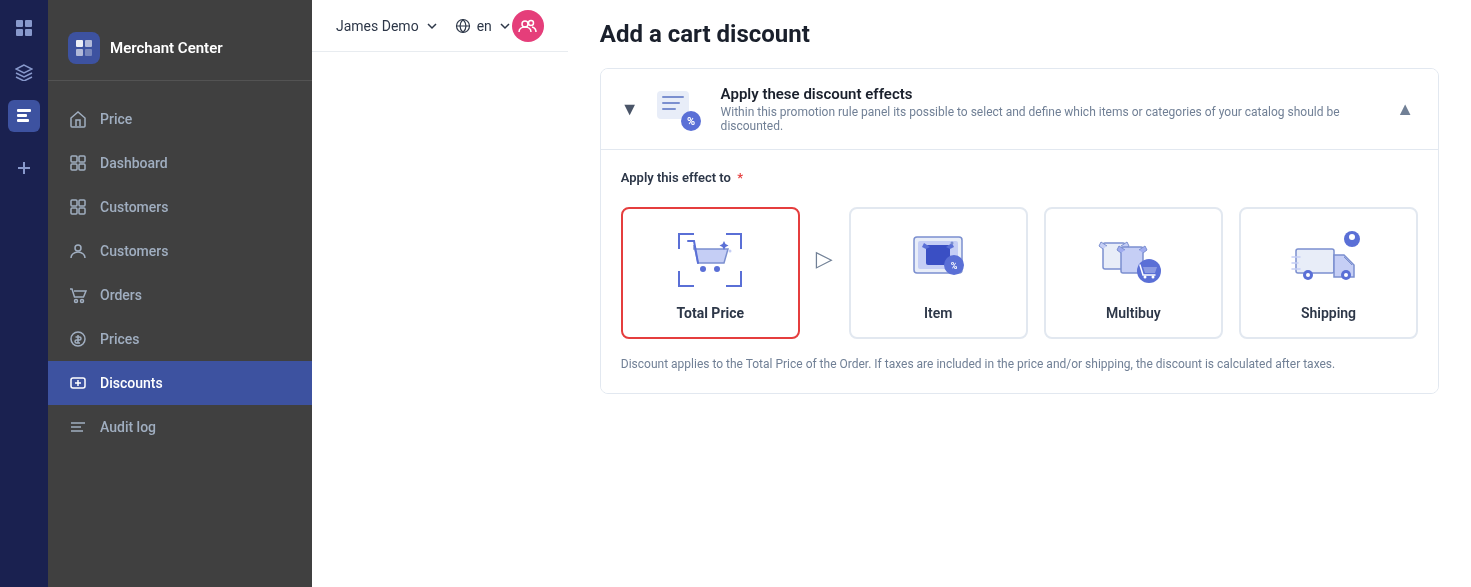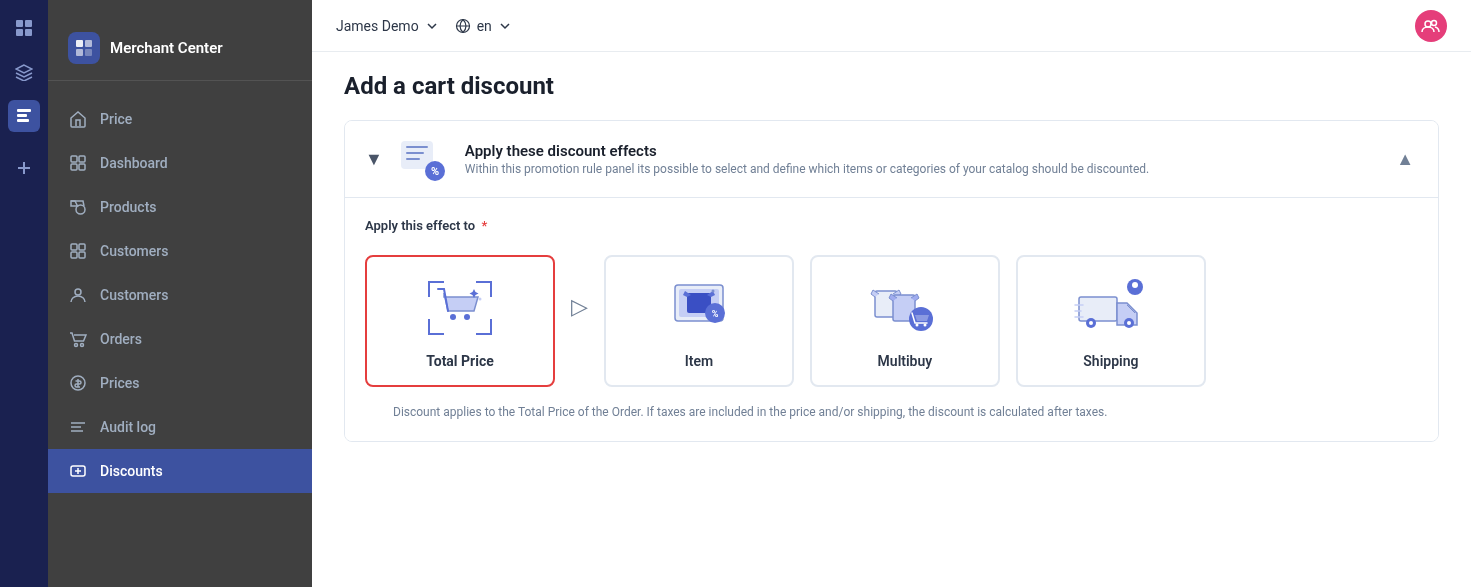--- a/index.html
+++ b/index.html
@@ -82,21 +82,21 @@
       display: flex; align-items: center; justify-content: center;
       font-size: 16px;
       flex-shrink: 0;
     }
     .nav-item .nav-label { font-size: 14px; font-weight: 500; }
 
     
     .main {
       flex: 1;
       display: flex;
-      flex-direction: column;
+      flex-direction: row;
       background: #fff;
       overflow: hidden;
     }
 
     
     .topbar {
       height: 52px;
       background: #fff;
       border-bottom: 1px solid #e8ecf0;
       display: flex;
@@ -266,21 +266,20 @@
       color: #718096;
       align-self: center;
       margin-top: -30px;
     }
 
     .bottom-desc {
       margin-top: 16px;
       font-size: 12px;
       color: #718096;
       line-height: 1.5;
-      margin-left: 28px;
     }
 
     
     .content::-webkit-scrollbar { width: 6px; }
     .content::-webkit-scrollbar-track { background: #f0f0f0; }
     .content::-webkit-scrollbar-thumb { background: #c0c0c0; border-radius: 3px; }
   </style>
 </head>
 <body>
 
@@ -341,30 +340,20 @@
           <rect x="10" y="2" width="6" height="6" rx="1"></rect>
           <rect x="2" y="10" width="6" height="6" rx="1"></rect>
           <rect x="10" y="10" width="6" height="6" rx="1"></rect>
         </svg>
       </span>
       <span class="nav-label">Dashboard</span>
     </div>
     <div class="nav-item">
       <span class="nav-icon">
         <svg width="18" height="18" viewBox="0 0 18 18" fill="none" stroke="currentColor" stroke-width="1.5">
-          <path d="M16 11.5a4.5 4.5 0 11-9 0 4.5 4.5 0 019 0z"></path>
-          <path d="M2 3h4l2.5 5H2V3z"></path>
-          <path d="M2 3h12l1 5"></path>
-        </svg>
-      </span>
-      <span class="nav-label">Products</span>
-    </div>
-    <div class="nav-item">
-      <span class="nav-icon">
-        <svg width="18" height="18" viewBox="0 0 18 18" fill="none" stroke="currentColor" stroke-width="1.5">
           <rect x="2" y="2" width="6" height="6" rx="1"></rect>
           <rect x="10" y="2" width="6" height="6" rx="1"></rect>
           <rect x="2" y="10" width="6" height="6" rx="1"></rect>
           <rect x="10" y="10" width="6" height="6" rx="1"></rect>
         </svg>
       </span>
       <span class="nav-label">Customers</span>
     </div>
     <div class="nav-item">
       <span class="nav-icon">
@@ -387,36 +376,36 @@
     </div>
     <div class="nav-item">
       <span class="nav-icon">
         <svg width="18" height="18" viewBox="0 0 18 18" fill="none" stroke="currentColor" stroke-width="1.5">
           <circle cx="9" cy="9" r="7"></circle>
           <path d="M9 5v8M6.5 7h4a1.5 1.5 0 010 3h-3a1.5 1.5 0 000 3H11"></path>
         </svg>
       </span>
       <span class="nav-label">Prices</span>
     </div>
-    <div class="nav-item">
-      <span class="nav-icon">
-        <svg width="18" height="18" viewBox="0 0 18 18" fill="none" stroke="currentColor" stroke-width="1.5">
-          <path d="M2 5h14M2 9h10M2 13h12"></path>
-        </svg>
-      </span>
-      <span class="nav-label">Audit log</span>
-    </div>
     <div class="nav-item active">
       <span class="nav-icon">
         <svg width="18" height="18" viewBox="0 0 18 18" fill="none" stroke="currentColor" stroke-width="1.5">
           <rect x="2" y="4" width="14" height="10" rx="2"></rect>
           <path d="M6 9h6M9 6v6"></path>
         </svg>
       </span>
       <span class="nav-label">Discounts</span>
+    </div>
+    <div class="nav-item">
+      <span class="nav-icon">
+        <svg width="18" height="18" viewBox="0 0 18 18" fill="none" stroke="currentColor" stroke-width="1.5">
+          <path d="M2 5h14M2 9h10M2 13h12"></path>
+        </svg>
+      </span>
+      <span class="nav-label">Audit log</span>
     </div>
   </nav>
 </div>
 
 <div class="main">
 
   <div class="topbar">
     <div class="topbar-left">
       <div class="topbar-account">
         <span>James Demo</span>

